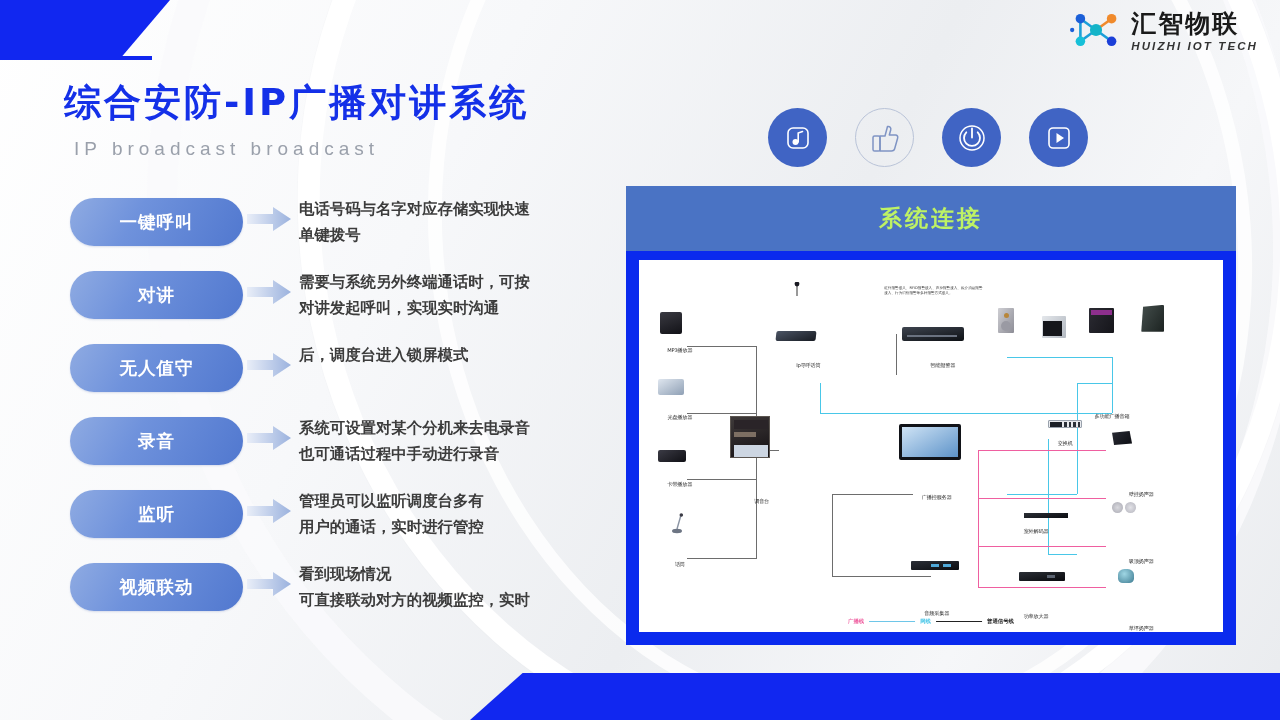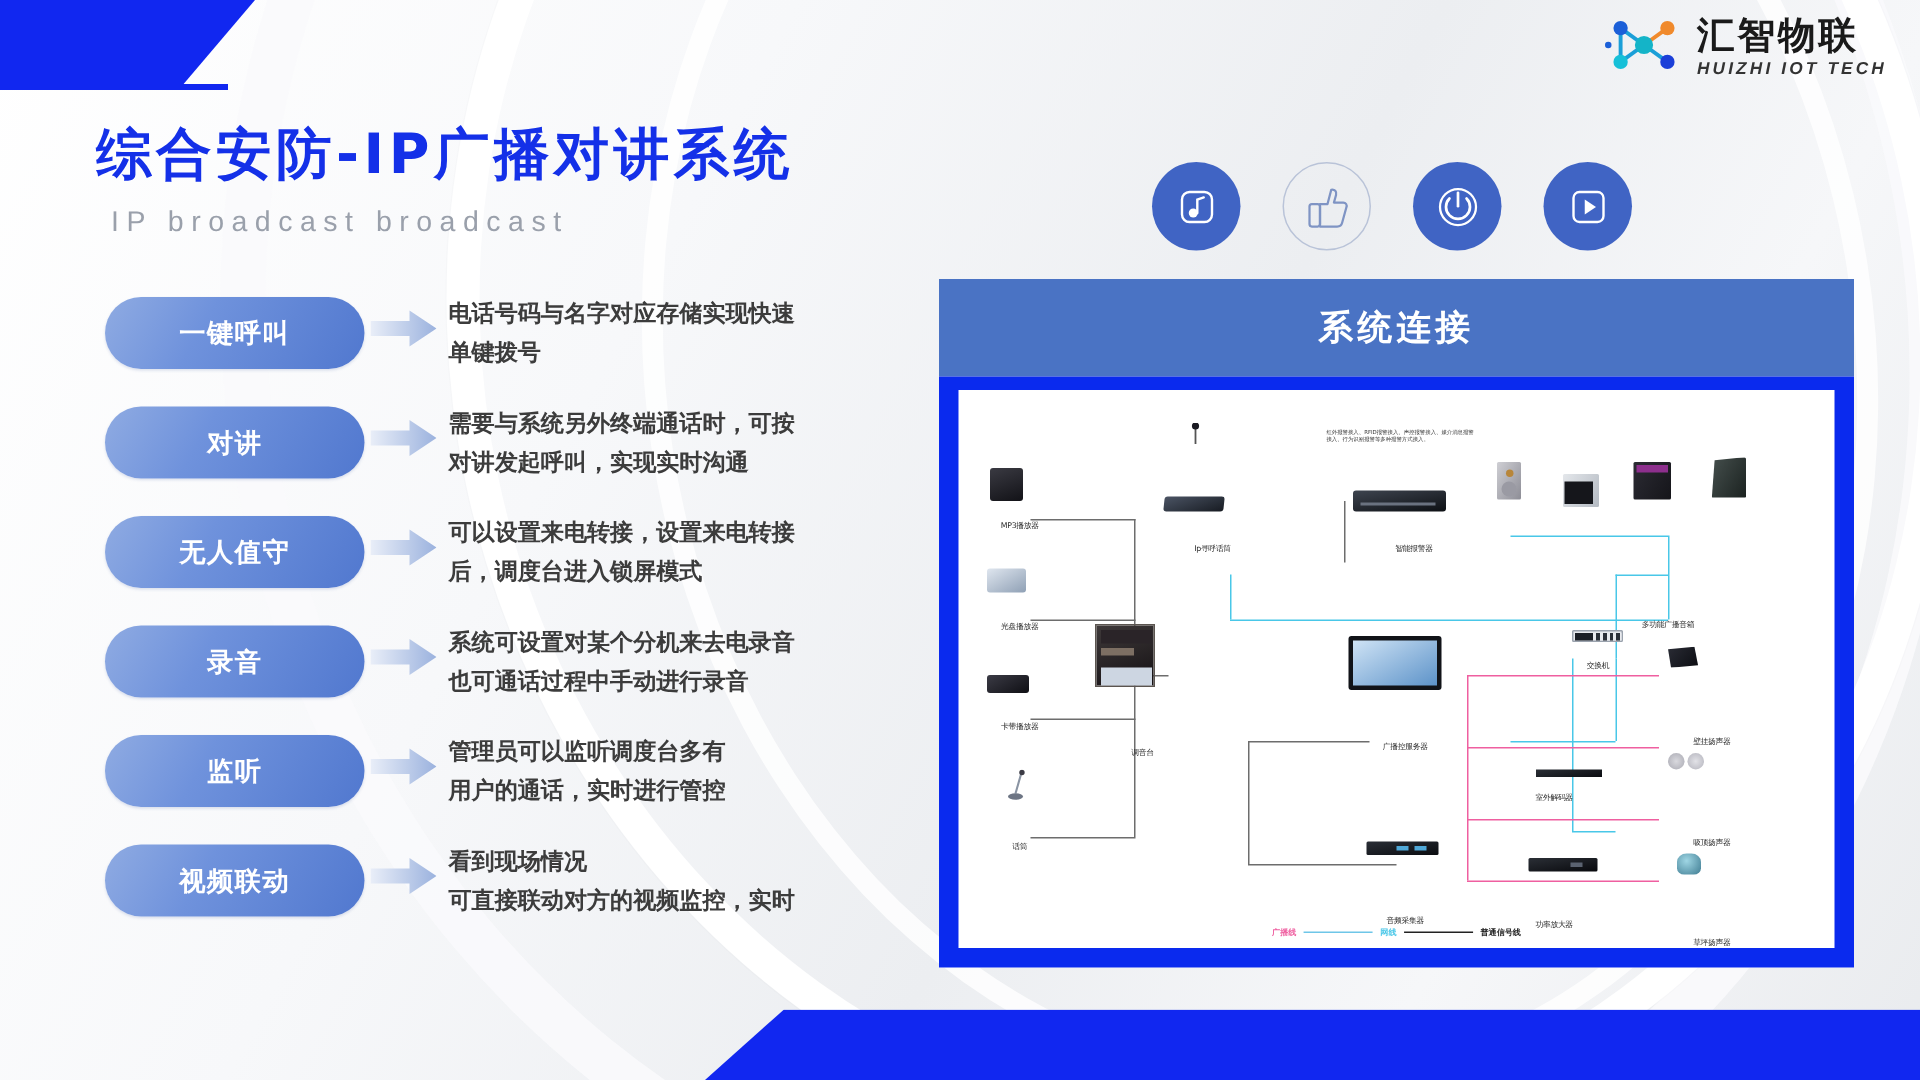--- a/index.html
+++ b/index.html
@@ -60,21 +60,21 @@
     font-family:"DejaVu Sans",sans-serif;
     box-shadow:0 1px 2px rgba(60,90,160,.18);}
   .arrow{width:52px;flex:0 0 auto;margin-top:10px;display:flex;justify-content:center;}
   .desc{flex:1;padding-left:4px;font-size:15.4px;line-height:1.68;color:#3c3c3c;
     font-family:"DejaVu Sans",sans-serif;padding-top:1px;}
   .desc div{white-space:nowrap;}
 
   
   .panel{position:absolute;left:626px;top:186px;width:610px;height:459px;background:#ffffff;}
   .panel-head{height:65px;background:#4a73c4;display:flex;align-items:center;justify-content:center;}
-  .panel-head span{color:#ffffff;font-size:23px;font-weight:bold;letter-spacing:3px;
+  .panel-head span{color:#bef264;font-size:23px;font-weight:bold;letter-spacing:3px;
     font-family:"DejaVu Sans",sans-serif;}
   .panel-body{height:394px;background:#0a2aee;padding:9px 13px 13px 13px;}
   .diagram{width:100%;height:100%;background:#ffffff;position:relative;overflow:hidden;}
 
   
   .dg-label{position:absolute;font-size:5.2px;color:#2a2a2a;text-align:center;
     font-family:"DejaVu Sans",sans-serif;white-space:nowrap;transform:translateX(-50%);
     letter-spacing:-.2px;}
   .dg-note{position:absolute;font-size:3.6px;color:#333;line-height:1.45;width:100px;
     font-family:"DejaVu Sans",sans-serif;}
@@ -204,21 +204,20 @@
         <defs>
             <linearGradient id="ag2" x1="0" y1="0" x2="1" y2="0">
           <stop offset="0" stop-color="#e9eef8"></stop>
               <stop offset="1" stop-color="#9bb2de"></stop>
         </linearGradient>
           </defs>
         <path d="M0 8 L26 8 L26 1 L44 13 L26 25 L26 18 L0 18 Z" fill="url(#ag2)"></path>
       </svg>
     </div>
     <div class="desc">
-      <div>可以设置来电转接，设置来电转接</div>
       <div>后，调度台进入锁屏模式</div>
     </div>
   </div>
 
   <div class="frow">
     <div class="pill">录音</div>
     <div class="arrow">
       <svg width="44" height="26" viewBox="0 0 44 26">
         <defs>
             <linearGradient id="ag3" x1="0" y1="0" x2="1" y2="0">

